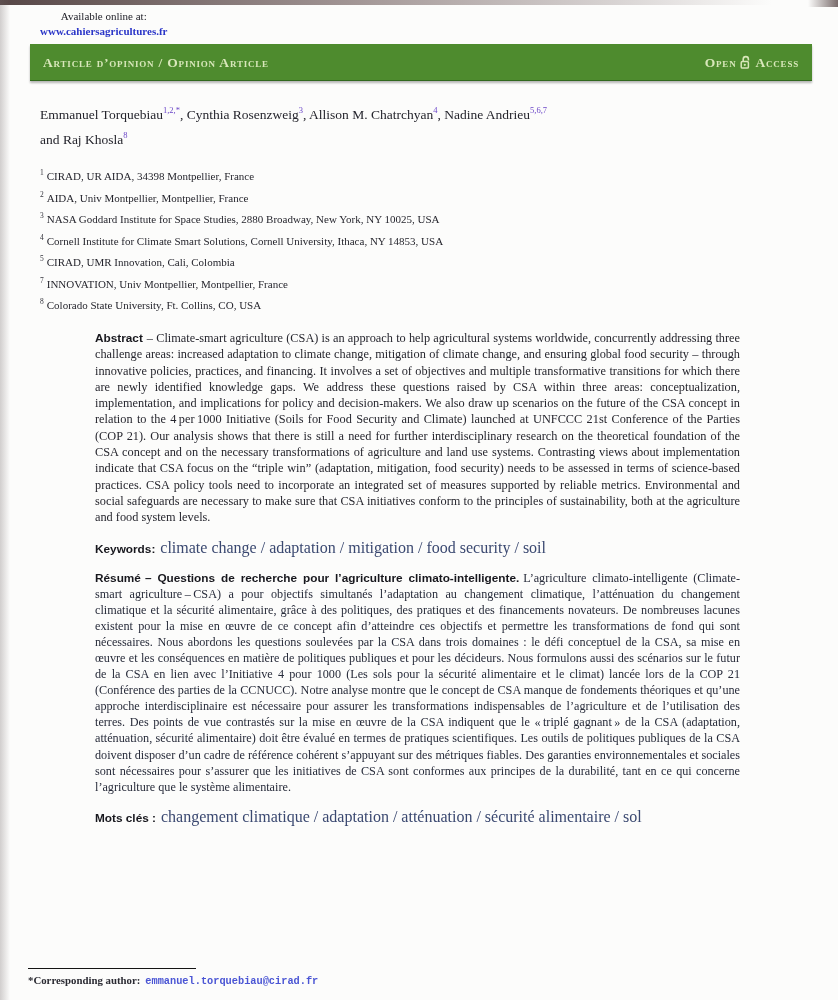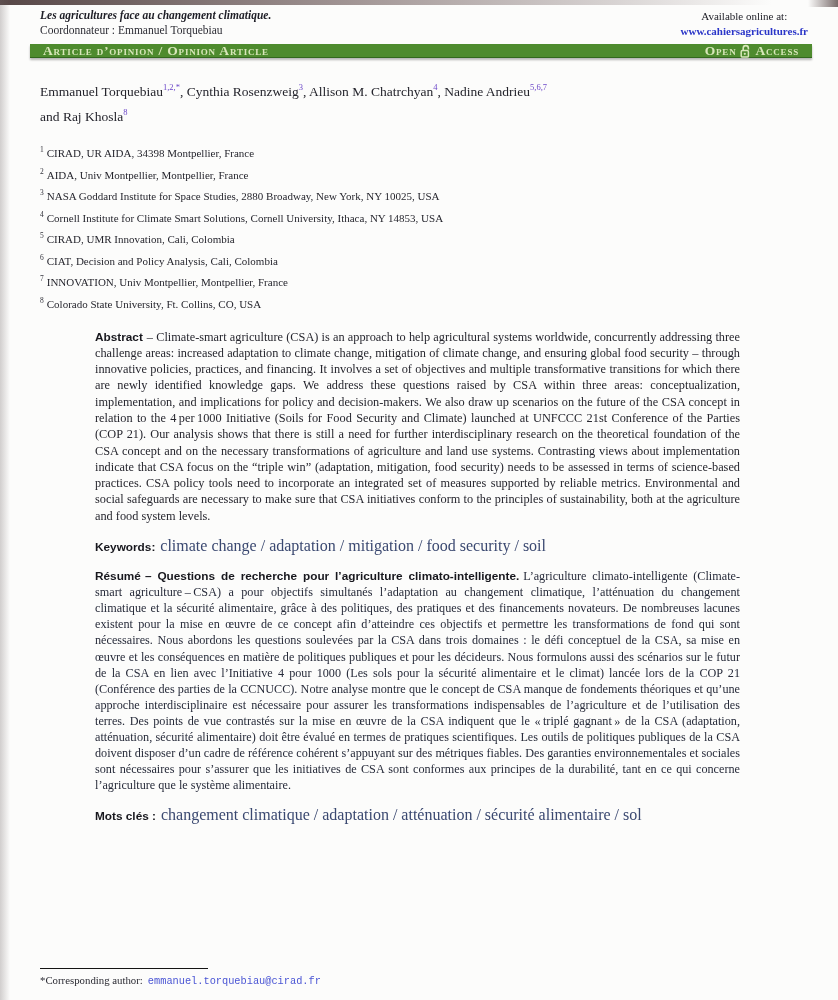--- a/index.html
+++ b/index.html
@@ -17,21 +17,21 @@
     background:linear-gradient(to right, rgba(110,100,100,.30), transparent); pointer-events:none; }
 
   .masthead { display:flex; justify-content:space-between; padding:9px 30px 0 40px; }
   .series-title { font-style:italic; font-weight:bold; font-size:11.5px; color:#1e1e26; }
   .coordinator { font-size:11.5px; margin-top:3px; color:#2b2b33; }
   .masthead-right { text-align:center; font-size:11px; padding-top:1px; }
   .available-label { color:#22222a; }
   .journal-url { display:block; color:#2a35c8; font-weight:bold; margin-top:3px;
     text-decoration:none; cursor:pointer; }
 
-  .banner { margin:7px 26px 0 30px; height:14px; background:#4e8b2e;
+  .banner { margin:7px 26px 0 30px; height:37px; background:#4e8b2e;
     display:flex; align-items:center; justify-content:space-between; padding:0 13px;
     box-shadow:0 2px 2px rgba(0,0,0,.28), inset 0 -1px 0 rgba(0,40,0,.35); }
   .banner-left, .banner-right { font-variant:small-caps; font-weight:bold;
     font-size:13.5px; color:#d8e7ba; letter-spacing:.8px; }
   .banner-right { display:inline-flex; align-items:center; gap:4px;justify-content:center; }
   .oa-icon { display:inline-block; }
 
   .title { font-family:"Liberation Sans", sans-serif; font-size:20.5px; font-weight:bold;
     margin:41px 40px 0 40px; color:#1c1c23; letter-spacing:.2px; }
 
@@ -45,38 +45,34 @@
   .abstract { text-align:justify; font-size:12.3px; line-height:16.3px;
     margin:15px 98px 0 95px; color:#26262e; }
   .slabel { font-family:"Liberation Sans", sans-serif; font-size:11.8px; color:#17171d; }
   .stext { margin-left:4px; }
   .slead { font-family:"Liberation Sans", sans-serif; font-size:11.8px; margin-left:4px; color:#17171d; }
   .resume { margin-top:13px; line-height:16.1px; font-size:12.2px; color:#272b3a; }
 
   .kw { margin:13px 98px 0 95px; font-size:12px; }
   .kw-text { color:#3a4870; margin-left:5px; font-size:16px; }
 
-  .footnote { position:absolute; left:40px; bottom:13px; font-size:10.8px; color:#2a2a32; }
+  .footnote { position:absolute; left:28px; bottom:13px; font-size:10.8px; color:#2a2a32;font-weight:bold; }
   .footnote-rule { width:168px; border-top:1.6px solid #141414; margin-bottom:5px; }
   .email { font-family:"Liberation Mono", monospace; color:#4a55d4; font-size:10.3px;
     text-decoration:none; margin-left:5px; cursor:pointer; }
 </style>
 </head>
 <body>
 
 <div class="page">
   <div class="scan-top"></div>
   <div class="scan-corner"></div>
   <div class="scan-left"></div>
 
   <header class="masthead">
-    <div class="masthead-left">
-      <div class="series-title">Les agricultures face au changement climatique.</div>
-      <div class="coordinator">Coordonnateur : Emmanuel Torquebiau</div>
-    </div>
     <div class="masthead-right">
       <div class="available-label">Available online at:</div>
       <a class="journal-url">www.cahiersagricultures.fr</a>
     </div>
   </header>
 
   <div class="banner">
     <span class="banner-left">Article d’opinion / Opinion Article</span>
     <span class="banner-right">
       <span>Open</span>
@@ -92,21 +88,20 @@
 
   <p class="authors"><span>Emmanuel Torquebiau</span><sup class="asup">1,2,*</sup><span>, </span><span>Cynthia Rosenzweig</span><sup class="asup">3</sup><span>, </span><span>Allison M. Chatrchyan</span><sup class="asup">4</sup><span>, </span><span>Nadine Andrieu</span><sup class="asup">5,6,7</sup><br>
   <span>and </span><span>Raj Khosla</span><sup class="asup">8</sup></p>
 
   <div class="affils">
     <div class="affil"><sup>1</sup><span>CIRAD, UR AIDA, 34398 Montpellier, France</span></div>
     <div class="affil"><sup>2</sup><span>AIDA, Univ Montpellier, Montpellier, France</span></div>
     <div class="affil"><sup>3</sup><span>NASA Goddard Institute for Space Studies, 2880 Broadway, New York, NY 10025, USA</span></div>
     <div class="affil"><sup>4</sup><span>Cornell Institute for Climate Smart Solutions, Cornell University, Ithaca, NY 14853, USA</span></div>
     <div class="affil"><sup>5</sup><span>CIRAD, UMR Innovation, Cali, Colombia</span></div>
-    <div class="affil"><sup>6</sup><span>CIAT, Decision and Policy Analysis, Cali, Colombia</span></div>
     <div class="affil"><sup>7</sup><span>INNOVATION, Univ Montpellier, Montpellier, France</span></div>
     <div class="affil"><sup>8</sup><span>Colorado State University, Ft. Collins, CO, USA</span></div>
   </div>
 
   <p class="abstract"><b class="slabel">Abstract</b><span class="stext">– Climate-smart agriculture (CSA) is an approach to help agricultural systems worldwide, concurrently addressing three challenge areas: increased adaptation to climate change, mitigation of climate change, and ensuring global food security – through innovative policies, practices, and financing. It involves a set of objectives and multiple transformative transitions for which there are newly identified knowledge gaps. We address these questions raised by CSA within three areas: conceptualization, implementation, and implications for policy and decision-makers. We also draw up scenarios on the future of the CSA concept in relation to the 4 per 1000 Initiative (Soils for Food Security and Climate) launched at UNFCCC 21st Conference of the Parties (COP 21). Our analysis shows that there is still a need for further interdisciplinary research on the theoretical foundation of the CSA concept and on the necessary transformations of agriculture and land use systems. Contrasting views about implementation indicate that CSA focus on the “triple win” (adaptation, mitigation, food security) needs to be assessed in terms of science-based practices. CSA policy tools need to incorporate an integrated set of measures supported by reliable metrics. Environmental and social safeguards are necessary to make sure that CSA initiatives conform to the principles of sustainability, both at the agriculture and food system levels.</span></p>
 
   <p class="kw"><b class="slabel">Keywords:</b><span class="kw-text">climate change / adaptation / mitigation / food security / soil</span></p>
 
   <p class="abstract resume"><b class="slabel">Résumé</b><b class="slead">– Questions de recherche pour l’agriculture climato-intelligente.</b><span class="stext">L’agriculture climato-intelligente (Climate-smart agriculture – CSA) a pour objectifs simultanés l’adaptation au changement climatique, l’atténuation du changement climatique et la sécurité alimentaire, grâce à des politiques, des pratiques et des financements novateurs. De nombreuses lacunes existent pour la mise en œuvre de ce concept afin d’atteindre ces objectifs et permettre les transformations de fond qui sont nécessaires. Nous abordons les questions soulevées par la CSA dans trois domaines&nbsp;: le défi conceptuel de la CSA, sa mise en œuvre et les conséquences en matière de politiques publiques et pour les décideurs. Nous formulons aussi des scénarios sur le futur de la CSA en lien avec l’Initiative 4 pour 1000 (Les sols pour la sécurité alimentaire et le climat) lancée lors de la COP 21 (Conférence des parties de la CCNUCC). Notre analyse montre que le concept de CSA manque de fondements théoriques et qu’une approche interdisciplinaire est nécessaire pour assurer les transformations indispensables de l’agriculture et de l’utilisation des terres. Des points de vue contrastés sur la mise en œuvre de la CSA indiquent que le « triplé gagnant » de la CSA (adaptation, atténuation, sécurité alimentaire) doit être évalué en termes de pratiques scientifiques. Les outils de politiques publiques de la CSA doivent disposer d’un cadre de référence cohérent s’appuyant sur des métriques fiables. Des garanties environnementales et sociales sont nécessaires pour s’assurer que les initiatives de CSA sont conformes aux principes de la durabilité, tant en ce qui concerne l’agriculture que le système alimentaire.</span></p>
 

